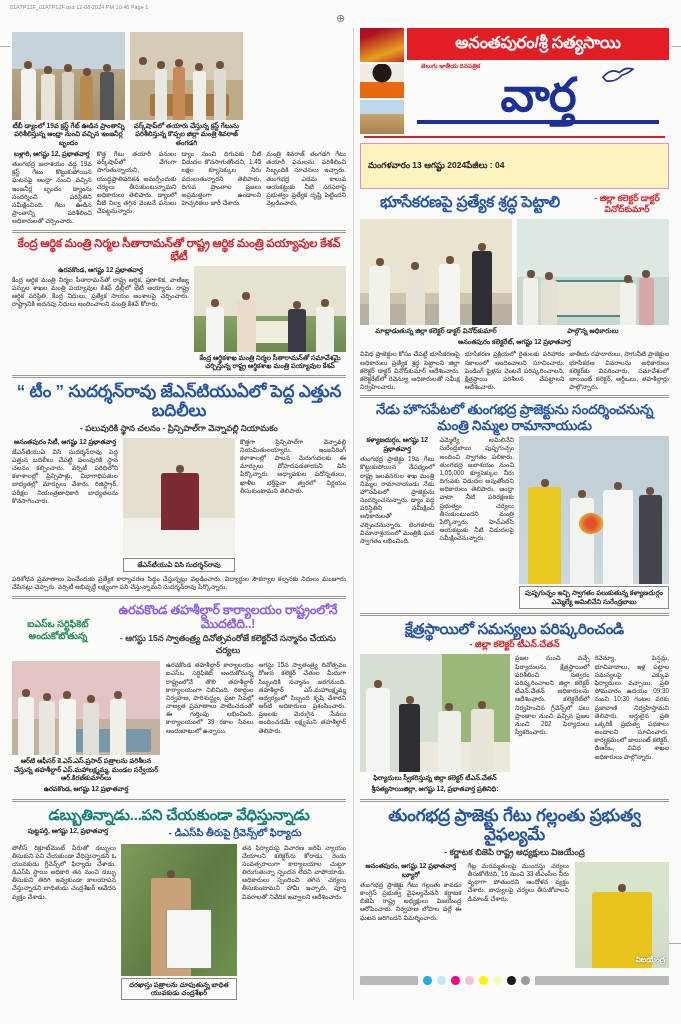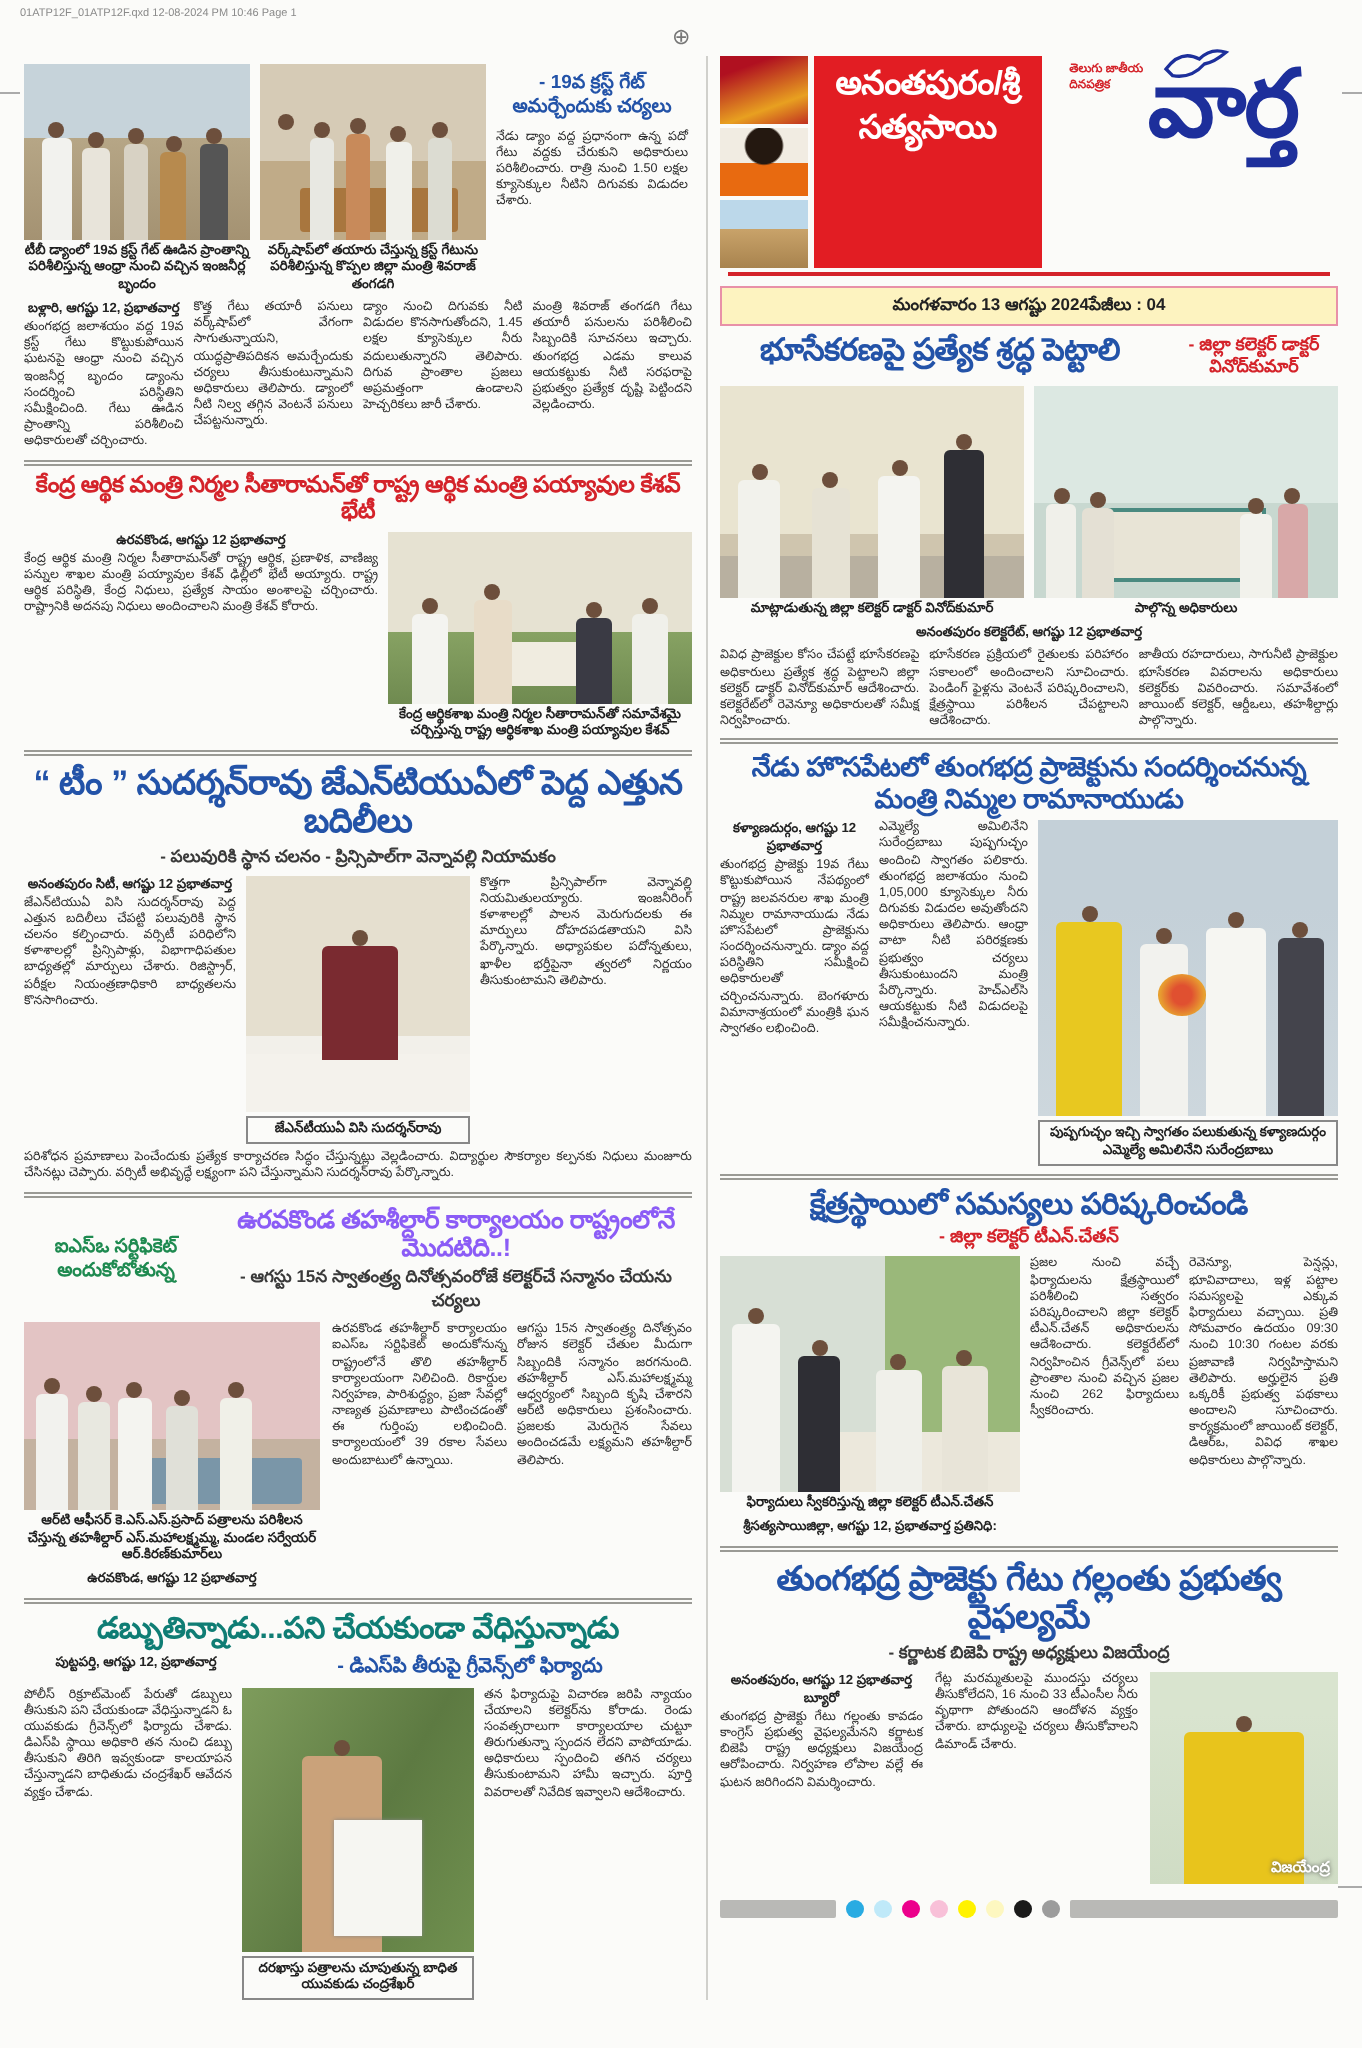--- a/index.html
+++ b/index.html
@@ -34,31 +34,31 @@
 
   
   .mast { padding-bottom:2px; }
   .mast-top { display:flex; gap:3px; }
   .mast-photos { width:44px; display:flex; flex-direction:column; gap:2px; }
   .mast-photos .photo { width:44px; height:34px; }
   .mp1 { background:linear-gradient(160deg,#b01020 20%,#e8a020 70%,#c03020); }
   .mp2 { background:radial-gradient(circle at 50% 26%, #241810 9px, rgba(0,0,0,0) 10px),
          linear-gradient(#f1ece2 52%, #e86a10 52%); }
   .mp3 { background:linear-gradient(#bcd8ea 42%, #c9a36a 42%, #a8834e); }
-  .mast-right { flex:1; display:flex; flex-direction:row; }
+  .mast-right { flex:1; display:flex; flex-direction:column; }
   .mast-banner { background:#e21d23; color:#fff; font-weight:bold; font-size:16.5px;
                  text-align:center; padding:5px 2px 4px; letter-spacing:-.3px; }
   .mast-tagline { color:#d4232a; font-size:6px; font-weight:bold; margin:3px 0 0 14px; }
   .mast-logo-row { position:relative; text-align:center; }
   .mast-logo { color:#1d2f9b; font-weight:bold; font-size:47px; line-height:1.02; letter-spacing:-1px; }
   .dove { position:absolute; top:-6px; right:34px; }
   .mast-ul { border-top:4px solid #1d2f9b; margin:1px 10px 0; }
   .mast-ul2 { border-top:2px solid #d4232a; margin:2px 4px 0; }
-  .mast-strip { background:#fdf3c0; border:1px solid #e890a8; display:flex; justify-content:center;
-                font-size:8.5px; font-weight:bold; color:#222; padding:3px 7px; margin-top:5px; }
+  .mast-strip { background:#fdf3c0; border:1px solid #e890a8; display:flex; justify-content:flex-start;
+                font-size:8.5px; font-weight:bold; color:#222; padding:16px 7px; margin-top:5px; }
 
   
   .a1-head { font-size:16.5px; }
   .a1-row { display:flex; gap:5px; margin-top:4px; }
   .a1-ph { width:113px; height:88px; }
   .a1-sub { width:96px; }
   .a1-subhead { color:#2353a8; font-size:9.5px; font-weight:bold; text-align:center; line-height:1.3; margin:4px 0 4px; }
   .a1p1 { background:linear-gradient(#c6d3da 42%, #b6a686 42%, #a49272); }
   .a1p2 { background:linear-gradient(#d6cbb6 55%, #c0ab88 55%); }
 
@@ -137,24 +137,20 @@
           <div>
             <div class="photo a1-ph a1p2">
               <div class="irect" style="left:18%;bottom:4%;width:70%;height:26%;background:#a8763e;border-radius:2px;"></div>
               <div class="psn" style="left:6%;width:11%;height:62%;background:#ececе8;"></div>
               <div class="psn" style="left:22%;width:11%;height:58%;background:#e8e8e2;"></div>
               <div class="psn" style="left:38%;width:11%;height:60%;background:#c88a5a;"></div>
               <div class="psn" style="left:56%;width:11%;height:56%;background:#f0f0ea;"></div>
               <div class="psn" style="left:74%;width:11%;height:58%;background:#dcdcd2;"></div>
             </div>
             <div class="caption" style="width:113px">వర్క్‌షాప్‌లో తయారు చేస్తున్న క్రస్ట్ గేటును పరిశీలిస్తున్న కొప్పల జిల్లా మంత్రి శివరాజ్ తంగడగి</div>
-          </div>
-          <div class="a1-sub">
-            <div class="a1-subhead">- 19వ క్రస్ట్ గేట్ అమర్చేందుకు చర్యలు</div>
-            <div class="bodytxt">నేడు డ్యాం వద్ద ప్రధానంగా ఉన్న పదో గేటు వద్దకు చేరుకుని అధికారులు పరిశీలించారు. రాత్రి నుంచి 1.50 లక్షల క్యూసెక్కుల నీటిని దిగువకు విడుదల చేశారు.</div>
           </div>
         </div>
         <div class="brow">
           <div class="bcol">
             <div class="dateline">బళ్లారి, ఆగష్టు 12, ప్రభాతవార్త</div>
             <div class="bodytxt">తుంగభద్ర జలాశయం వద్ద 19వ క్రస్ట్ గేటు కొట్టుకుపోయిన ఘటనపై ఆంధ్రా నుంచి వచ్చిన ఇంజనీర్ల బృందం డ్యాంను సందర్శించి పరిస్థితిని సమీక్షించింది. గేటు ఊడిన ప్రాంతాన్ని పరిశీలించి అధికారులతో చర్చించారు.</div>
           </div>
           <div class="bcol bodytxt">కొత్త గేటు తయారీ పనులు వర్క్‌షాప్‌లో వేగంగా సాగుతున్నాయని, యుద్ధప్రాతిపదికన అమర్చేందుకు చర్యలు తీసుకుంటున్నామని అధికారులు తెలిపారు. డ్యాంలో నీటి నిల్వ తగ్గిన వెంటనే పనులు చేపట్టనున్నారు.</div>
           <div class="bcol bodytxt">డ్యాం నుంచి దిగువకు నీటి విడుదల కొనసాగుతోందని, 1.45 లక్షల క్యూసెక్కుల నీరు వదులుతున్నారని తెలిపారు. దిగువ ప్రాంతాల ప్రజలు అప్రమత్తంగా ఉండాలని హెచ్చరికలు జారీ చేశారు.</div>
           <div class="bcol bodytxt">మంత్రి శివరాజ్ తంగడగి గేటు తయారీ పనులను పరిశీలించి సిబ్బందికి సూచనలు ఇచ్చారు. తుంగభద్ర ఎడమ కాలువ ఆయకట్టుకు నీటి సరఫరాపై ప్రభుత్వం ప్రత్యేక దృష్టి పెట్టిందని వెల్లడించారు.</div>

